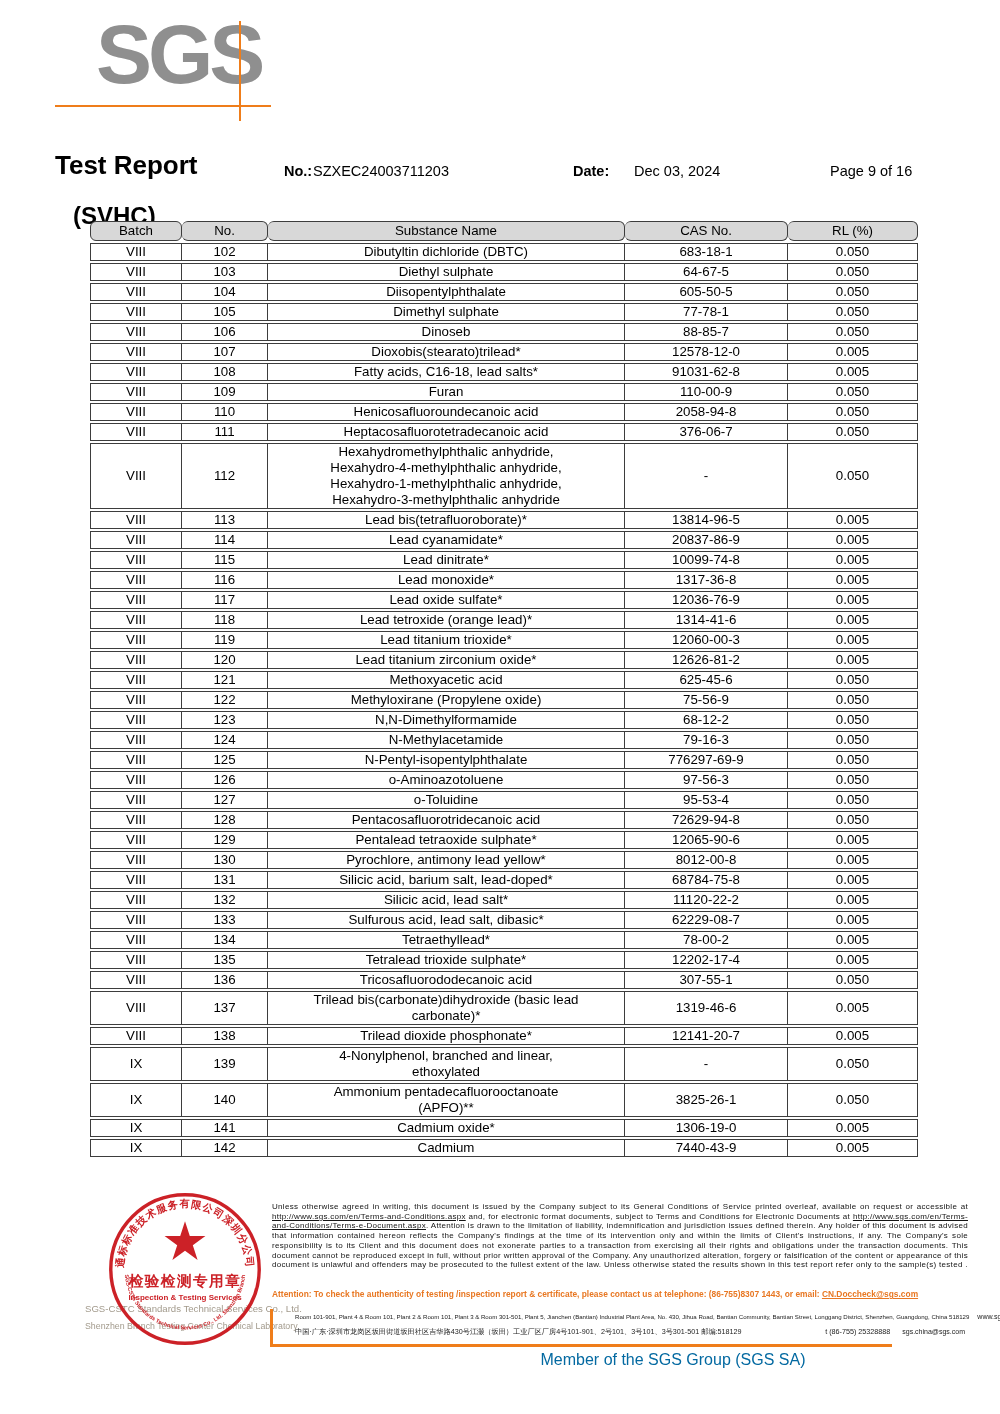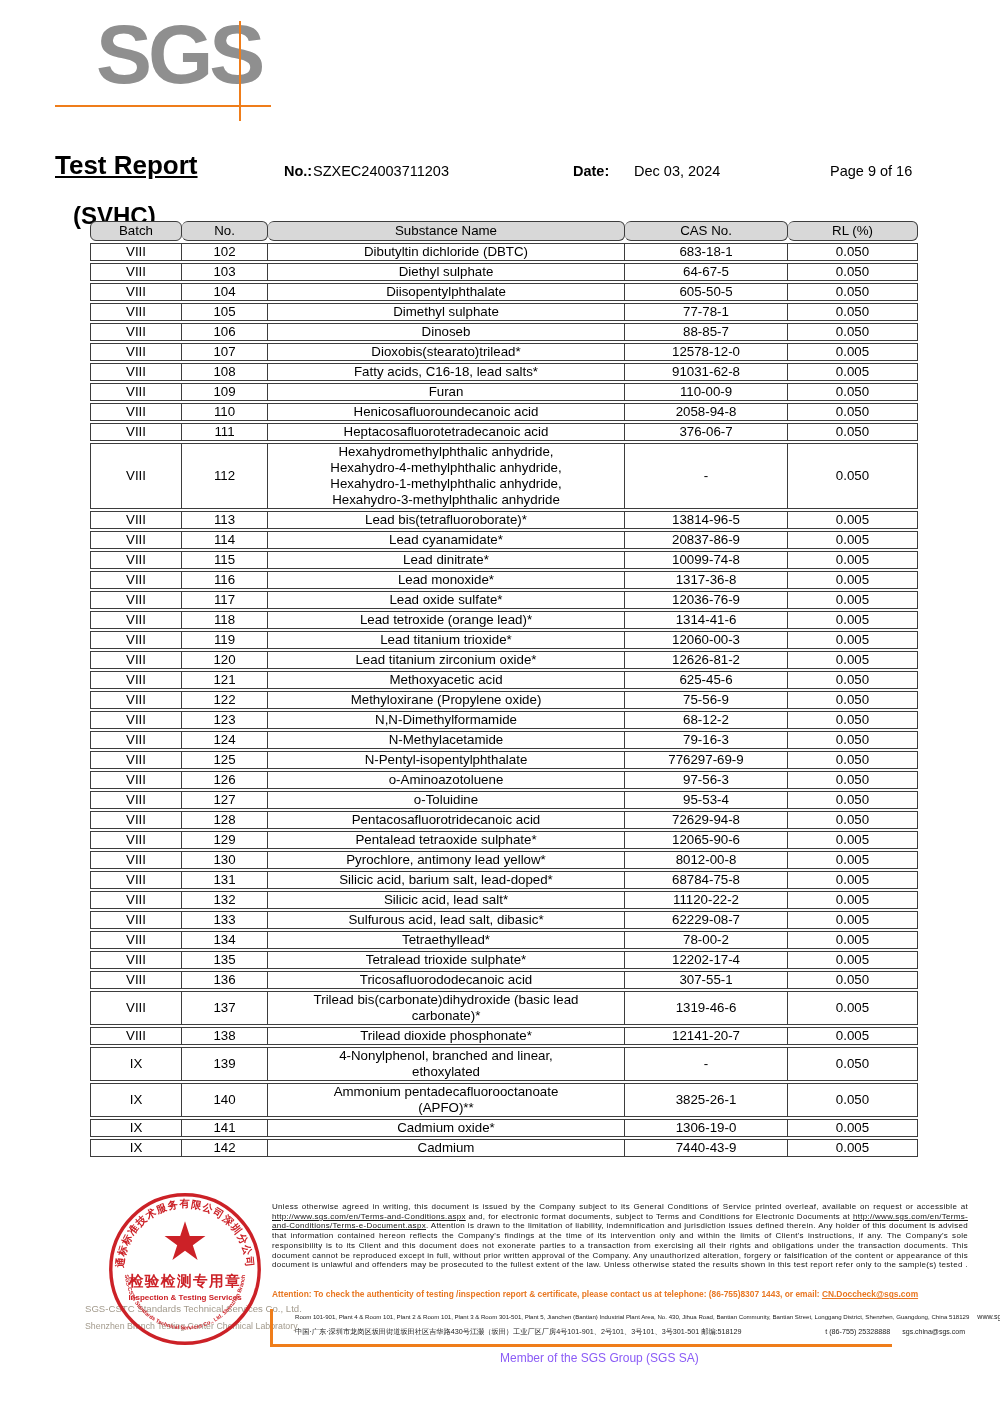--- a/index.html
+++ b/index.html
@@ -12,21 +12,21 @@
     overflow:hidden;
   }
   
   .sgs-logo{
     position:absolute;left:96px;top:12px;
     font-size:84px;font-weight:800;letter-spacing:-4px;
     color:#8f8f8f;line-height:1;
   }
   .logo-hline{position:absolute;left:55px;top:105px;width:216px;height:2px;background:#ef7d1a;}
   .logo-vline{position:absolute;left:239px;top:21px;width:2px;height:100px;background:#ef7d1a;}
-  .title1{position:absolute;left:55px;top:150px;font-size:26px;font-weight:bold;text-decoration:underline;}
+  .title1{position:absolute;left:55px;top:150px;font-size:26px;font-weight:bold;}
   .title2{position:absolute;left:73px;top:183px;font-size:24px;font-weight:bold;margin-top:19px;}
   .hdr-info{position:absolute;top:163px;font-size:14.5px;}
   .b{font-weight:bold;}
   .pos-no-label{left:284px;}
   .pos-no-value{left:313px;}
   .pos-date-label{left:573px;}
   .pos-date-value{left:634px;text-align:right;}
   .pos-page{left:830px;}
   
   .tbl-wrap{position:absolute;left:90px;top:219px;width:828px;}
@@ -78,21 +78,21 @@
     color:#1c1c1c;
   }
   .addr-row{display:flex;justify-content:space-between;align-items:baseline;}
   .addr-row.r1{font-size:6.1px;line-height:15px;white-space:nowrap;}
   .addr-row.r2{font-size:7.2px;line-height:16px;white-space:nowrap;}
   .addr-right{font-size:7px;margin-left:8px;}
   .addr-phone{margin-right:10px;font-size:7.2px;}
   .bottom-orange-line{position:absolute;left:270px;top:1344px;width:622px;height:3px;background:#ef7d1a;}
   .member-line{
     position:absolute;left:500px;top:1351px;width:346px;
-    text-align:left;font-size:12px;color:#8b5cf6;
+    text-align:center;font-size:16px;color:#0369a1;
   }
 </style>
 </head>
 <body>
 
 <div class="page">
 
   <div class="sgs-logo">SGS</div>
   <div class="logo-hline"></div>
   <div class="logo-vline"></div>

